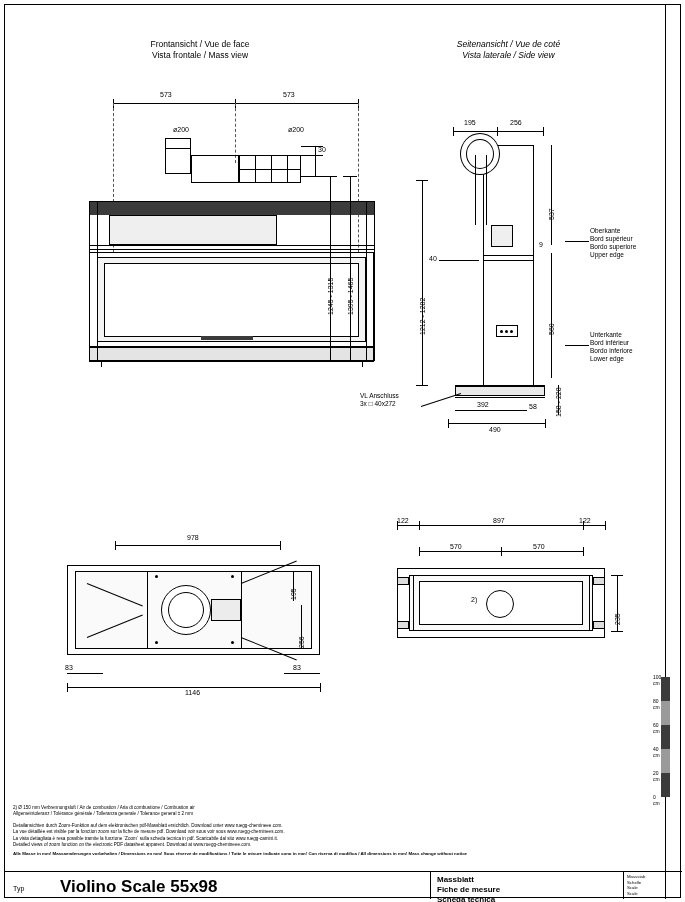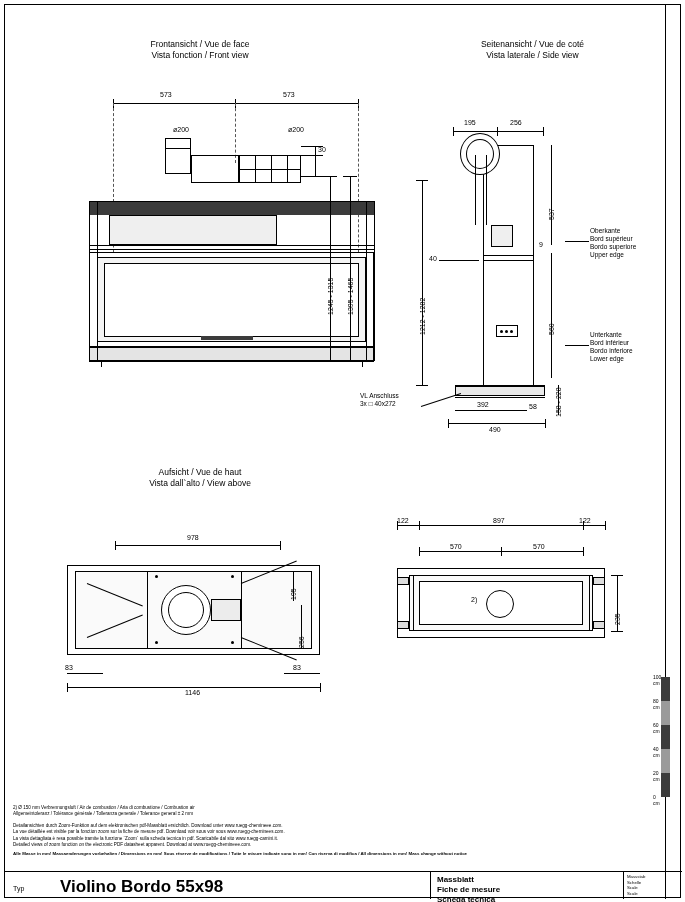--- a/index.html
+++ b/index.html
@@ -146,21 +146,21 @@
   .scalebar { position: absolute; left: 648px; top: 672px; }
   .scalebar .tick { position: absolute; left: 0px; font-size: 5px; }
 </style>
 </head>
 <body>
 
 <div class="sheet">
   <div class="vline-right"></div>
 
   <div class="ttl" style="left:90px; top:34px; width:210px;">Frontansicht / Vue de face
-Vista fonction / Front view</div>
+Vista frontale / Mass view</div>
 
   <div class="ln h" style="left:108px; top:98px; width:245px;"></div>
   <div class="ln v" style="left:108px; top:94px; height:9px;"></div>
   <div class="ln v" style="left:230px; top:94px; height:9px;"></div>
   <div class="ln v" style="left:353px; top:94px; height:9px;"></div>
   <div class="dim" style="left:155px; top:86px;">573</div>
   <div class="dim" style="left:278px; top:86px;">573</div>
 
   <div class="dash-v" style="left:108px; top:98px; height:190px;"></div>
   <div class="dash-v" style="left:353px; top:98px; height:190px;"></div>
@@ -209,21 +209,21 @@
 
   <div class="ln v" style="left:325px; top:171px; height:185px;"></div>
   <div class="ln v" style="left:345px; top:171px; height:185px;"></div>
   <div class="dimv" style="left:322px; top:310px;">1245 - 1315</div>
   <div class="dimv" style="left:342px; top:310px;">1395 - 1465</div>
   <div class="ln h" style="left:318px; top:171px; width:14px;"></div>
   <div class="ln h" style="left:338px; top:171px; width:14px;"></div>
   <div class="ln h" style="left:318px; top:356px; width:14px;"></div>
   <div class="ln h" style="left:338px; top:356px; width:14px;"></div>
 
-  <div class="ttl" style="left:420px; top:34px; width:215px;">Seitenansicht / Vue de coté
+  <div class="ttl" style="left:396px; top:34px; width:215px;font-style:italic;">Seitenansicht / Vue de coté
 Vista laterale / Side view</div>
 
   <div class="ln h" style="left:448px; top:126px; width:90px;"></div>
   <div class="ln v" style="left:448px; top:122px; height:9px;"></div>
   <div class="ln v" style="left:492px; top:122px; height:9px;"></div>
   <div class="ln v" style="left:538px; top:122px; height:9px;"></div>
   <div class="dim" style="left:459px; top:114px;">195</div>
   <div class="dim" style="left:505px; top:114px;">256</div>
 
   <div class="ln v" style="left:478px; top:140px; height:250px;"></div>
@@ -279,22 +279,20 @@
 Bord inférieur
 Bordo inferiore
 Lower edge</div>
   <div class="ln h" style="left:560px; top:236px; width:24px;"></div>
   <div class="ln h" style="left:560px; top:340px; width:24px;"></div>
 
   <div class="lbl" style="left:355px; top:387px; text-align:left;">VL Anschluss
 3x □ 40x272</div>
   <div class="ln h" style="left:416px; top:401px; width:42px; transform:rotate(-18deg); transform-origin:left center;"></div>
 
-  <div class="ttl" style="left:95px; top:462px; width:200px;">Aufsicht / Vue de haut
-Vista dall`alto / View above</div>
 
   <div class="ln h" style="left:110px; top:540px; width:165px;"></div>
   <div class="ln v" style="left:110px; top:536px; height:9px;"></div>
   <div class="ln v" style="left:275px; top:536px; height:9px;"></div>
   <div class="dim" style="left:182px; top:529px;">978</div>
 
   <div class="box" style="left:62px; top:560px; width:253px; height:90px; background:#fff;"></div>
   <div class="box" style="left:70px; top:566px; width:237px; height:78px; background:#fafafa;"></div>
 
   <div class="ln h" style="left:82px; top:578px; width:60px; transform:rotate(22deg); transform-origin:left center;"></div>
@@ -388,21 +386,21 @@
     <div>La vista dettagliata è resa possible tramite la funzione ´Zoom´ sulla scheda tecnica in pdf. Scaricabile dal sito www.ruegg-camini.it.</div>
     <div>Detailed views of zoom function on the electronic PDF datasheet apparent. Download at www.ruegg-chemineee.com.</div>
     <div style="height:3px;"></div>
     <div style="font-weight:bold; font-size:4.4px;">Alle Masse in mm! Massaenderungen vorbehalten / Dimensions en mm! Sous réserve de modifications / Tutte le misure indicate sono in mm! Con riserva di modifica / All dimensions in mm! Mass change without notice</div>
   </div>
 
   <div class="footer-rule"></div>
   <div class="f-div1"></div>
   <div class="f-div2"></div>
   <div class="f-typ">Typ</div>
-  <div class="f-model">Violino Bordo 55x98</div>
+  <div class="f-model">Violino Scale 55x98</div>
   <div class="f-mass">Massblatt
 Fiche de mesure
 Scheda tecnica</div>
   <div class="f-scale">Massstab
 Schelle
 Scale
 Scale</div>
 </div>
 
 </body></html>

